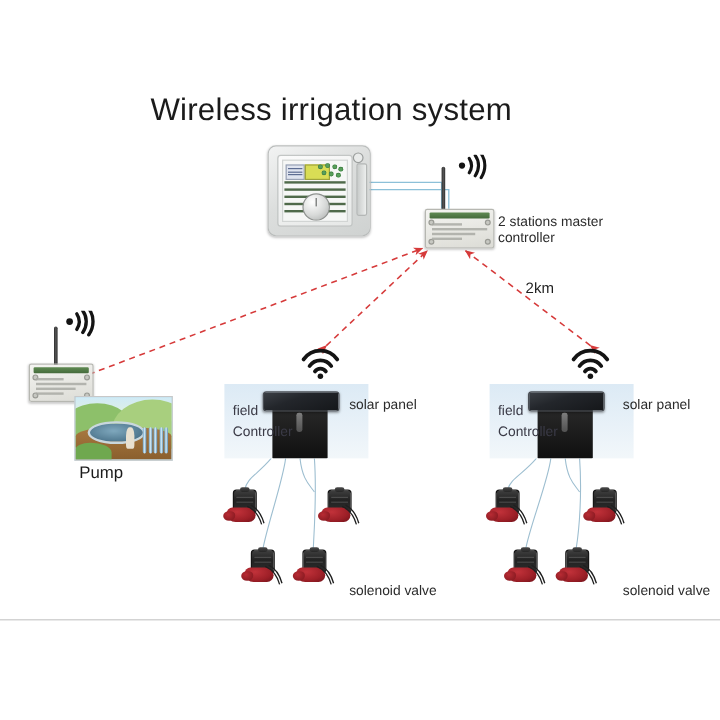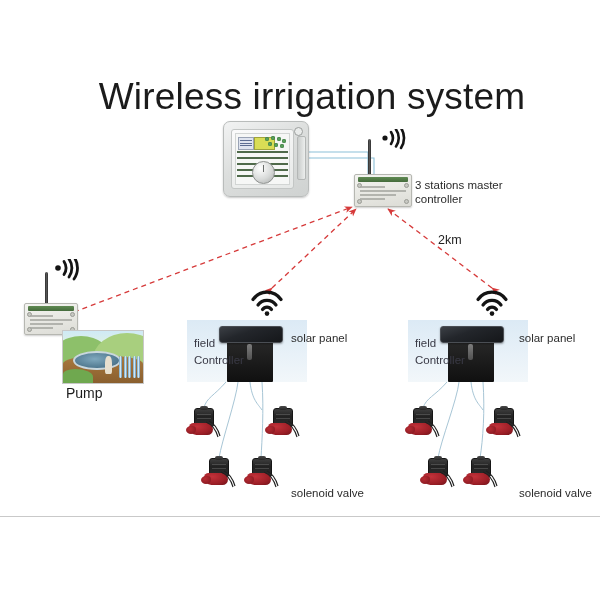--- a/index.html
+++ b/index.html
@@ -26,26 +26,25 @@
     height: 600px;
   }
 
   
   .title {
     position: absolute;
     left: 0;
     top: 76px;
     width: 552px;
     text-align: center;
-    font-size: 37px;
+    font-size: 26px;
     font-weight: 400;
     color: #1b1b1b;
     letter-spacing: 0.2px;
     white-space: nowrap;
-    margin-left: 36px;
   }
 
   
   .lbl {
     position: absolute;
     font-size: 11.5px;
     color: #2b2b2b;
     white-space: nowrap;
     line-height: 13px;
   }
@@ -365,21 +364,21 @@
     <div class="scr bl"></div>
     <div class="scr br"></div>
     <div class="rows">
       <i class="short"></i>
         <i></i>
         <i class="mid"></i>
         <i class="short"></i>
     </div>
   </div>
 
-  <div class="lbl two-line" style="left:415px; top:178px;">3 stations master controller</div>
+  <div class="lbl two-line" style="left:415px; top:178px;">2 stations master controller</div>
 
   <div class="lbl km" style="left:438px; top:234px;">2km</div>
 
   <div class="antenna" style="left:45px; top:272px; height:33px;"></div>
 
   <svg style="position:absolute; left:52px; top:259px; width:32px; height:28px;" viewBox="0 0 32 28">
     <circle cx="6" cy="9" r="2.8" fill="#141414"></circle>
     <path d="M12,2.5 A12,12 0 0 1 12,15.5" stroke="#141414" stroke-width="2.8" fill="none" stroke-linecap="round"></path>
     <path d="M17,0 A15.5,15.5 0 0 1 17,18" stroke="#141414" stroke-width="2.8" fill="none" stroke-linecap="round"></path>
     <path d="M22,-2 A19,19 0 0 1 22,20" stroke="#141414" stroke-width="2.8" fill="none" stroke-linecap="round"></path>

